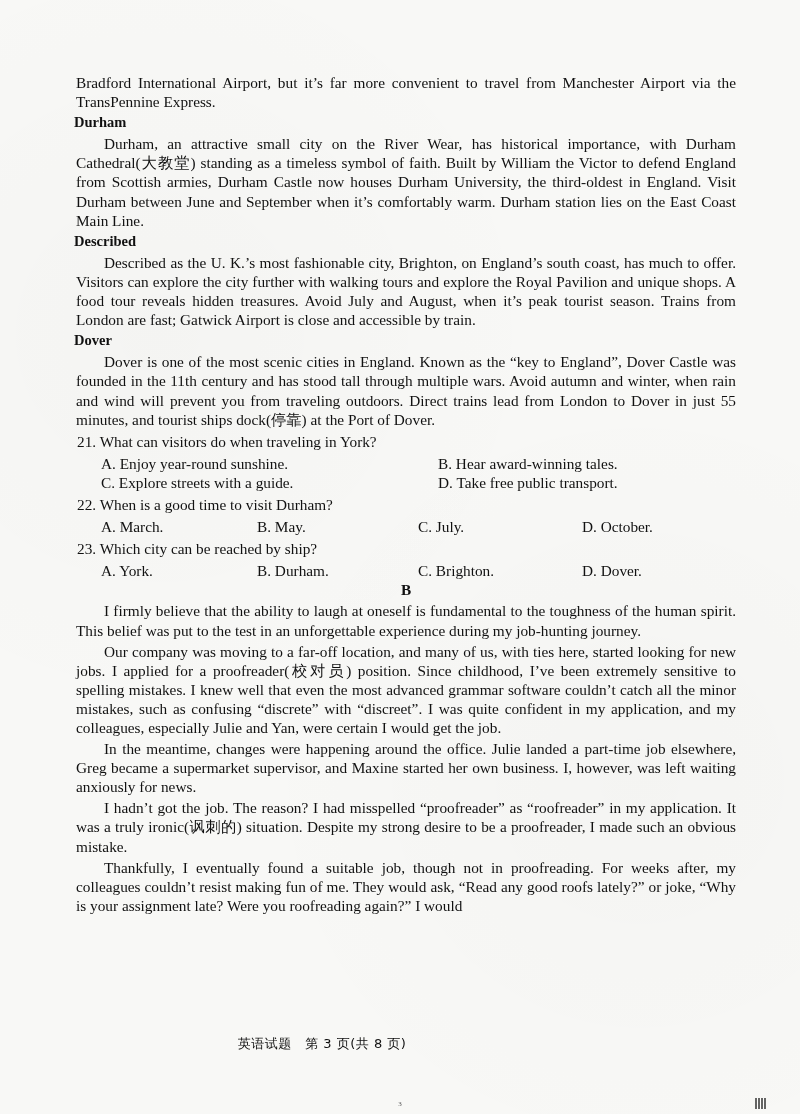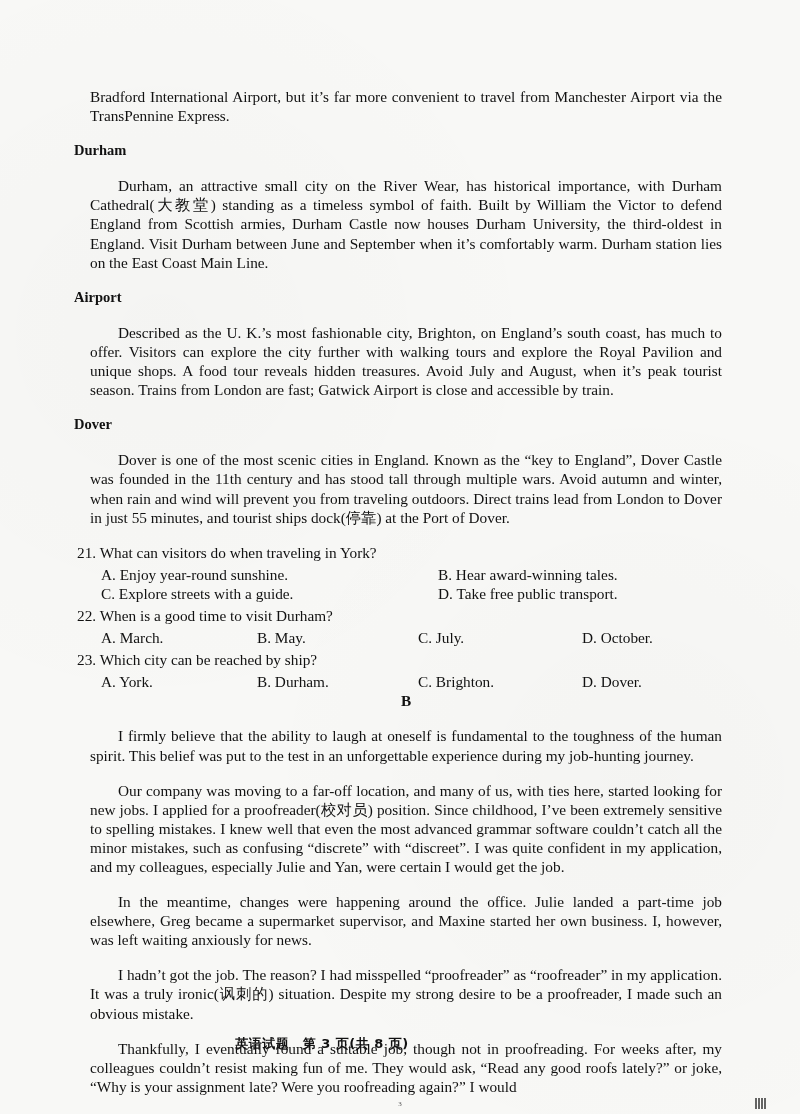--- a/index.html
+++ b/index.html
@@ -15,42 +15,42 @@
     background:
       radial-gradient(circle at 20% 30%, rgba(0,0,0,0.015), transparent 40%),
       radial-gradient(circle at 80% 70%, rgba(0,0,0,0.015), transparent 40%),
       #f8f8f6;
   }
   .content {
     position: absolute; left: 74px; top: 71px; width: 664px;
     font-size: 15.3px; line-height: 19.1px;
   }
   .p {
-    margin: 16px; text-align: justify; text-indent: 28px;
+    margin: 2px; text-align: justify; text-indent: 28px;
   }
   .p.noindent { text-indent: 0; }
   .heading {
     font-weight: bold; font-size: 14.5px; margin: 0;
     font-family: "Liberation Serif", serif;
   }
   .q { margin: 3px; }
   .opts { position: relative; height: 19.1px; }
   .opt { position: absolute; top: 0; white-space: nowrap; }
   .opts.two .o0 { left: 27px; }
   .opts.two .o1 { left: 342px; margin-left: 22px; }
   .opts.four .o0 { left: 27px; }
   .opts.four .o1 { left: 183px; }
   .opts.four .o2 { left: 344px; }
   .opts.four .o3 { left: 508px; }
   .section-letter {
     text-align: center; font-weight: bold; margin: 0;
   }
   .footer {
     position: absolute; top: 1035px; left: 0; width: 644px; text-align: center;
-    font-family: "DejaVu Sans", sans-serif; font-weight: bold; font-size: 13px;
+    font-family: "DejaVu Sans", sans-serif; font-weight: normal; font-size: 13px;
     letter-spacing: 0.5px;
   }
   .pagenum {
     position: absolute; top: 1100px; left: 0; width: 800px; text-align: center;
     font-size: 7px; color: #555;
   }
   .qr {
     position: absolute; left: 755px; top: 1098px; width: 11px; height: 11px;
     background:
       repeating-linear-gradient(90deg, #333 0 2px, #fff 2px 3px),
@@ -61,21 +61,21 @@
 </head>
 <body>
 
 <div class="page">
   <div class="content">
     <p class="p noindent">Bradford International Airport, but it’s far more convenient to travel from Manchester Airport via the TransPennine Express.</p>
 
     <p class="heading">Durham</p>
     <p class="p">Durham, an attractive small city on the River Wear, has historical importance, with Durham Cathedral(大教堂) standing as a timeless symbol of faith. Built by William the Victor to defend England from Scottish armies, Durham Castle now houses Durham University, the third-oldest in England. Visit Durham between June and September when it’s comfortably warm. Durham station lies on the East Coast Main Line.</p>
 
-    <p class="heading">Airport</p>
+    <p class="heading">Described</p>
     <p class="p">Described as the U. K.’s most fashionable city, Brighton, on England’s south coast, has much to offer. Visitors can explore the city further with walking tours and explore the Royal Pavilion and unique shops. A food tour reveals hidden treasures. Avoid July and August, when it’s peak tourist season. Trains from London are fast; Gatwick Airport is close and accessible by train.</p>
 
     <p class="heading">Dover</p>
     <p class="p">Dover is one of the most scenic cities in England. Known as the “key to England”, Dover Castle was founded in the 11th century and has stood tall through multiple wars. Avoid autumn and winter, when rain and wind will prevent you from traveling outdoors. Direct trains lead from London to Dover in just 55 minutes, and tourist ships dock(停靠) at the Port of Dover.</p>
 
     <div>
       <p class="q">21. What can visitors do when traveling in York?</p>
       <div class="opts two">
         <span class="opt o0">A. Enjoy year-round sunshine.</span>
         <span class="opt o1">B. Hear award-winning tales.</span>

